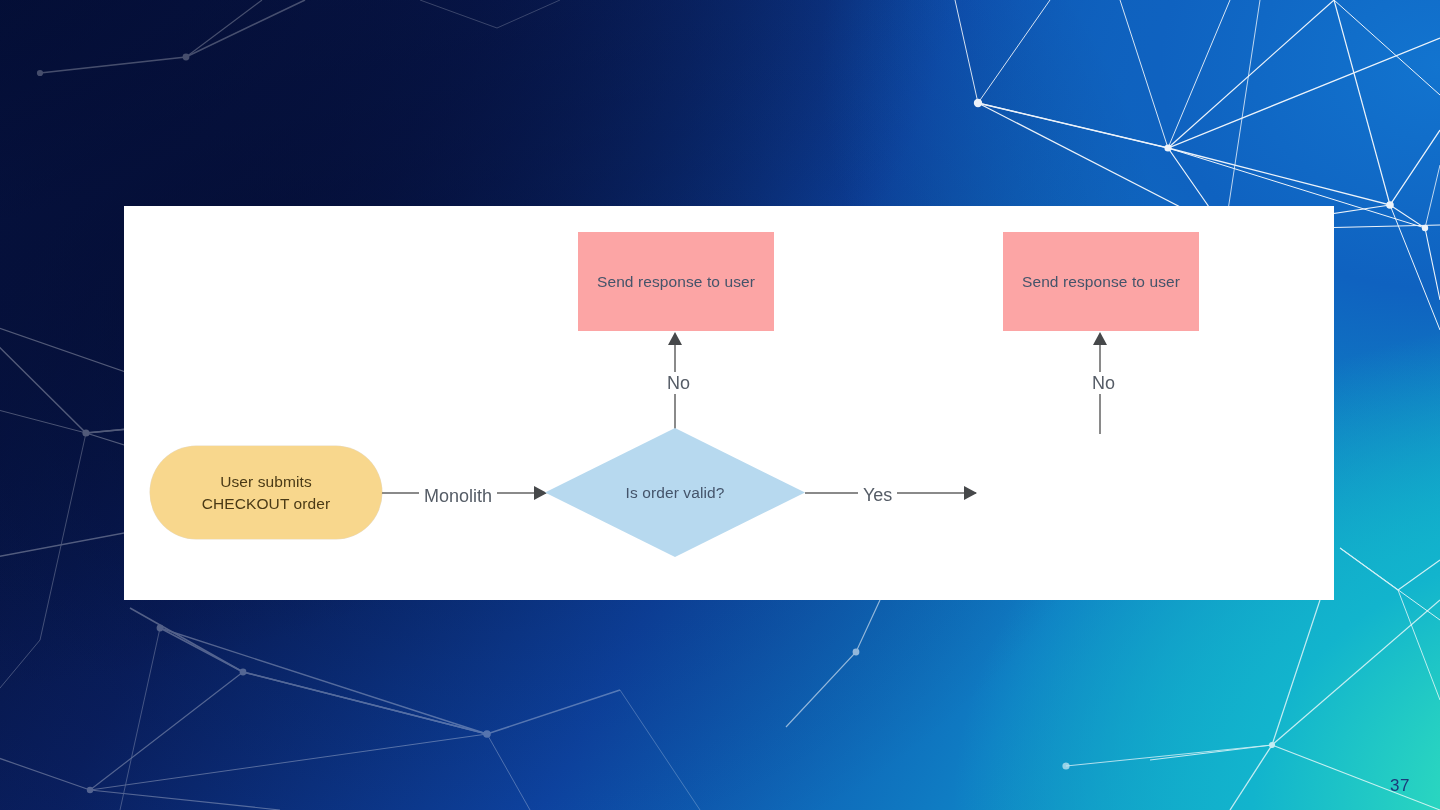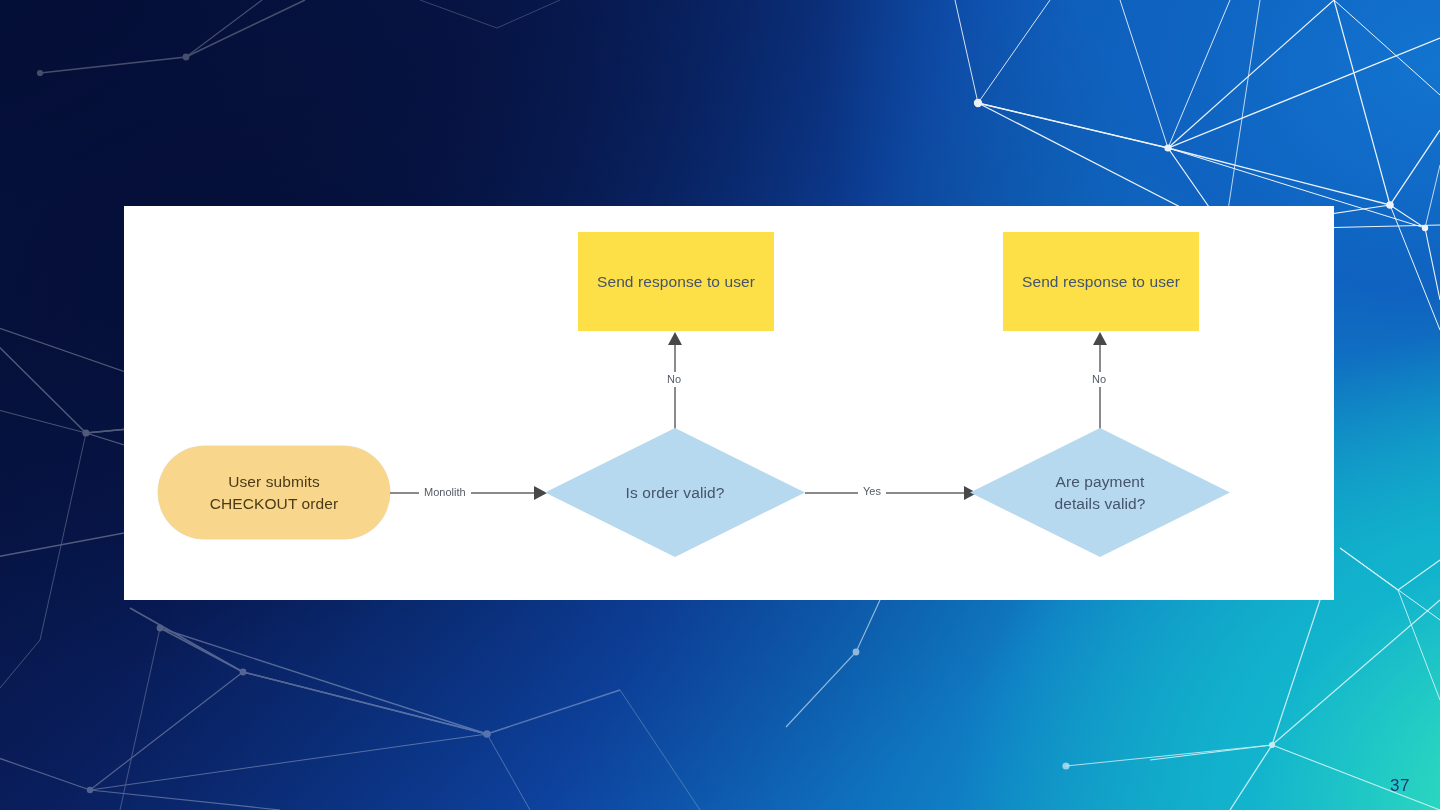--- a/index.html
+++ b/index.html
@@ -72,21 +72,21 @@
   }
 
   .node-start {
     background: #f8d78d;
     border-radius: 48px;
     color: #4a3a16;
     box-shadow: 0 0 0 0.5px rgba(190,150,70,0.35);
   }
 
   .node-box {
-    background: #fde047;
+    background: #fca5a5;
   }
 
   .node-diamond {
     background: transparent;
   }
   .node-diamond .dia-shape {
     position: absolute;
     inset: 0;
     background: #b7d9ef;
     clip-path: polygon(50% 0%, 100% 50%, 50% 100%, 0% 50%);
@@ -103,21 +103,21 @@
     z-index: 1;
   }
   .edge-h { height: 1.6px; }
   .edge-v { width: 1.6px; }
 
   .edge-label {
     position: absolute;
     z-index: 2;
     background: #ffffff;
     color: #555c66;
-    font-size: 11px;
+    font-size: 18px;
     line-height: 1;
     padding: 2px 5px;
     white-space: nowrap;
   }
 
   .arrow-head {
     position: absolute;
     width: 0;
     height: 0;
     z-index: 2;
@@ -257,43 +257,36 @@
       <div class="arrow-head arrow-up" style="left:543.5px; top:126px;"></div>
 
       <div class="edge-line edge-h" style="left:681px; top:286px; width:171px;"></div>
       <div class="edge-label" style="left:734px; top:278px;">Yes</div>
       <div class="arrow-head arrow-right" style="left:840px; top:279.5px;"></div>
 
       <div class="edge-line edge-v" style="left:975.2px; top:128px; width:1.6px; height:100px;"></div>
       <div class="edge-label" style="left:963px; top:166px;">No</div>
       <div class="arrow-head arrow-up" style="left:968.5px; top:126px;"></div>
 
-      <div class="node node-start" style="left:34px; top:240px; width:232px; height:93px;">
+      <div class="node node-start" style="left:26px; top:240px; width:232px; height:93px;">
         <div>
           <div>User submits</div>
           <div>CHECKOUT order</div>
         </div>
       </div>
 
       <div class="node node-diamond" style="left:421px; top:222px; width:260px; height:129px;justify-content:center;">
         <div class="dia-shape"></div>
         <div class="dia-label">Is order valid?</div>
       </div>
 
       <div class="node node-box" style="left:454px; top:26px; width:196px; height:99px;">
         <span>Send response to user</span>
       </div>
 
-      <div class="node node-diamond" style="left:846px; top:222px; width:260px; height:129px;">
-        <div class="dia-shape"></div>
-        <div class="dia-label">
-          <div>Are payment</div>
-          <div>details valid?</div>
-        </div>
-      </div>
 
       <div class="node node-box" style="left:879px; top:26px; width:196px; height:99px;">
         <span>Send response to user</span>
       </div>
 
     </div>
   </div>
 
   <div class="page-number">37</div>
 

